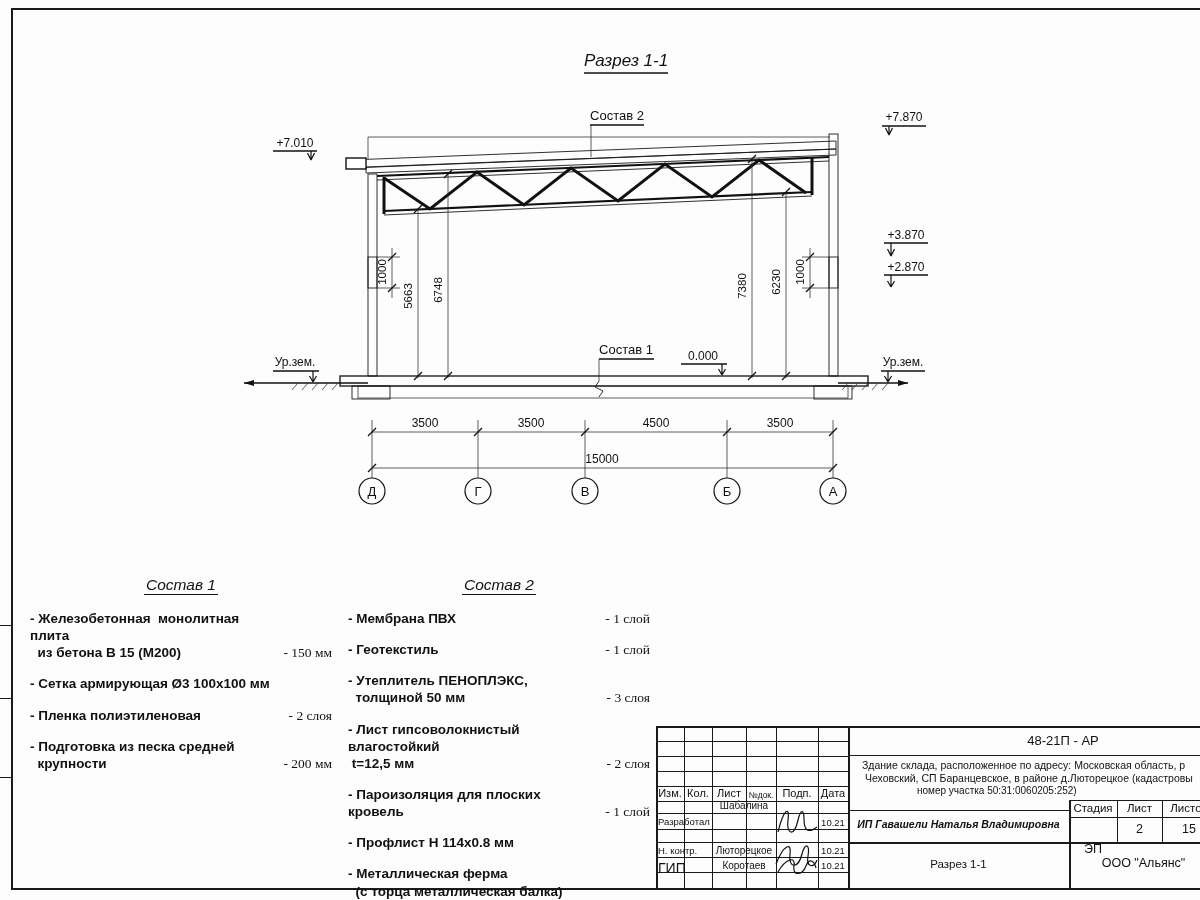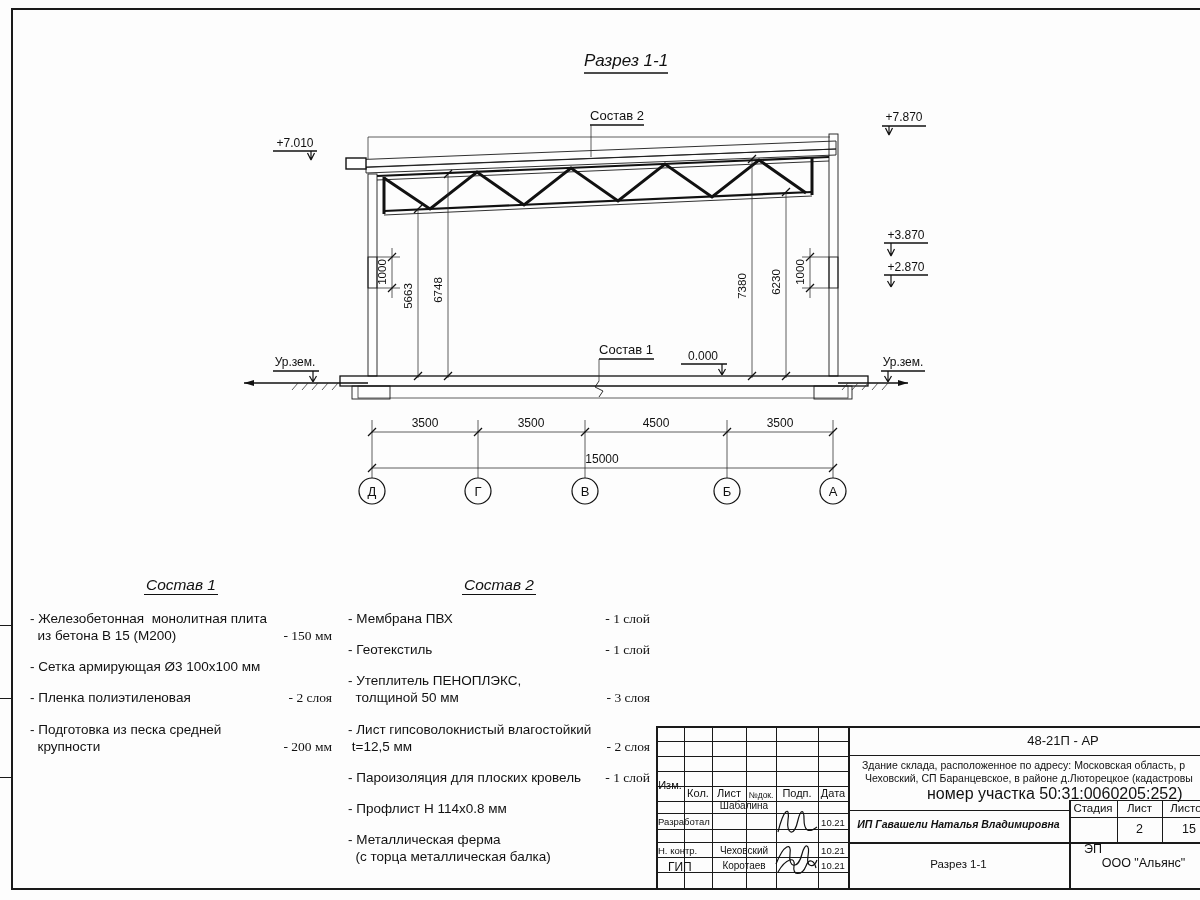--- a/index.html
+++ b/index.html
@@ -18,21 +18,21 @@
   .dg{stroke:#111;stroke-width:3;fill:none}
   .s{stroke:#111;stroke-width:1.2;}
   .t11{font-size:11.5px}.t12{font-size:12px}.t13{font-size:13px}
   .ti{font-style:italic}
   
   .sostav{position:absolute;width:302px;}
   .sostav .hd{font-style:italic;font-size:15.5px;text-align:center;margin-bottom:16px;}
   .sostav .hd span{border-bottom:1px solid #111;padding:0 2px 1px;}
   .item{display:flex;justify-content:space-between;align-items:flex-end;
         font-size:13.5px;line-height:1.27;margin-bottom:14px;}
-  .item .tx{white-space:pre-wrap;}
+  .item .tx{white-space:pre-wrap;font-weight:bold;}
   .item .vv{white-space:nowrap;padding-left:6px;font-family:Liberation Serif, serif;}
   
   #tb{position:absolute;left:656px;top:726px;width:562px;height:164px;}
   #tb .cell{position:absolute;overflow:hidden;white-space:nowrap;}
   .ctr{text-align:center;}
 </style>
 </head>
 <body>
 
 <div class="hl2 abs" style="left:11px;top:8px;width:1189px;"></div>
@@ -318,51 +318,51 @@
 
   <div class="hl" style="left:192px;top:29px;width:370px;"></div>
   <div class="hl" style="left:192px;top:84px;width:221px;"></div>
   <div class="hl" style="left:413px;top:74px;width:149px;"></div>
   <div class="hl" style="left:413px;top:91px;width:149px;"></div>
   <div class="hl2" style="left:192px;top:116px;width:370px;"></div>
   <div class="vl2" style="left:413px;top:74px;height:90px;"></div>
   <div class="vl" style="left:461px;top:74px;height:42px;"></div>
   <div class="vl" style="left:506px;top:74px;height:42px;"></div>
 
-  <div class="cell ctr" style="left:0;top:53px;width:28px;font-size:11px;">Изм.</div>
+  <div class="cell ctr" style="left:0;top:61px;width:28px;font-size:11px;">Изм.</div>
   <div class="cell ctr" style="left:28px;top:61px;width:28px;font-size:11px;">Кол.</div>
   <div class="cell ctr" style="left:56px;top:61px;width:34px;font-size:11px;">Лист</div>
   <div class="cell ctr" style="left:90px;top:64px;width:30px;font-size:8.5px;">№док.</div>
   <div class="cell ctr" style="left:120px;top:61px;width:42px;font-size:11px;">Подп.</div>
   <div class="cell ctr" style="left:162px;top:61px;width:30px;font-size:11px;">Дата</div>
 
   <div class="cell" style="left:2px;top:90px;width:56px;font-size:9.5px;">Разработал</div>
   <div class="cell ctr" style="left:56px;top:74px;width:64px;font-size:10px;">Шабалина</div>
   <div class="cell ctr" style="left:162px;top:91px;width:30px;font-size:9.5px;">10.21</div>
 
   <div class="cell" style="left:2px;top:119px;width:56px;font-size:9.5px;">Н. контр.</div>
-  <div class="cell ctr" style="left:56px;top:119px;width:64px;font-size:10px;">Чеховский</div>
+  <div class="cell ctr" style="left:56px;top:119px;width:64px;font-size:10px;">Люторецкое</div>
   <div class="cell ctr" style="left:162px;top:119px;width:30px;font-size:9.5px;">10.21</div>
 
-  <div class="cell" style="left:12px;top:134px;width:56px;font-size:12px;">ГИП</div>
+  <div class="cell" style="left:2px;top:134px;width:56px;font-size:14px;">ГИП</div>
   <div class="cell ctr" style="left:56px;top:134px;width:64px;font-size:10px;">Коротаев</div>
   <div class="cell ctr" style="left:162px;top:134px;width:30px;font-size:9.5px;">10.21</div>
 
   <svg class="abs" style="left:118px;top:78px;" width="46" height="34" viewBox="0 0 46 34">
     <path d="M4,28 C10,4 16,2 14,16 C12,30 20,34 24,16 C27,4 30,6 30,15 C30,26 34,30 43,23" stroke="#111" stroke-width="1.2" fill="none"></path>
   </svg>
   <svg class="abs" style="left:116px;top:110px;" width="48" height="42" viewBox="0 0 48 42">
     <path d="M4,28 C12,8 20,6 18,18 C16,32 26,34 30,18 C33,6 38,8 36,20 C34,32 42,32 45,24" stroke="#111" stroke-width="1.2" fill="none"></path>
     <path d="M6,36 C14,22 24,20 22,30 C20,40 30,40 34,30 C37,22 42,24 44,32" stroke="#111" stroke-width="1.2" fill="none"></path>
   </svg>
 
   <div class="cell ctr" style="left:252px;top:7px;width:310px;font-size:13px;">48-21П - АР</div>
   <div class="cell" style="left:206px;top:33px;font-size:10.5px;">Здание склада, расположенное по адресу: Московская область, р</div>
   <div class="cell" style="left:209px;top:46px;font-size:10.5px;">Чеховский, СП Баранцевское, в районе д.Люторецкое  (кадастровы</div>
-  <div class="cell" style="left:271px;top:59px;font-size:16px;">номер участка 50:31:0060205:252)</div>
+  <div class="cell" style="left:261px;top:59px;font-size:10px;">номер участка 50:31:0060205:252)</div>
   <div class="cell ctr" style="left:192px;top:92px;width:221px;font-size:10.5px;font-style:italic;font-weight:bold;">ИП Гавашели Наталья Владимировна</div>
 
   <div class="cell ctr" style="left:413px;top:76px;width:48px;font-size:11.5px;">Стадия</div>
   <div class="cell ctr" style="left:461px;top:76px;width:45px;font-size:11.5px;">Лист</div>
   <div class="cell ctr" style="left:506px;top:76px;width:54px;font-size:11.5px;">Листов</div>
   <div class="cell ctr" style="left:413px;top:96px;width:48px;font-size:12.5px;margin-top:20px;">ЭП</div>
   <div class="cell ctr" style="left:461px;top:96px;width:45px;font-size:12.5px;">2</div>
   <div class="cell ctr" style="left:506px;top:96px;width:54px;font-size:12.5px;">15</div>
 
   <div class="cell ctr" style="left:192px;top:132px;width:221px;font-size:11.5px;">Разрез 1-1</div>

